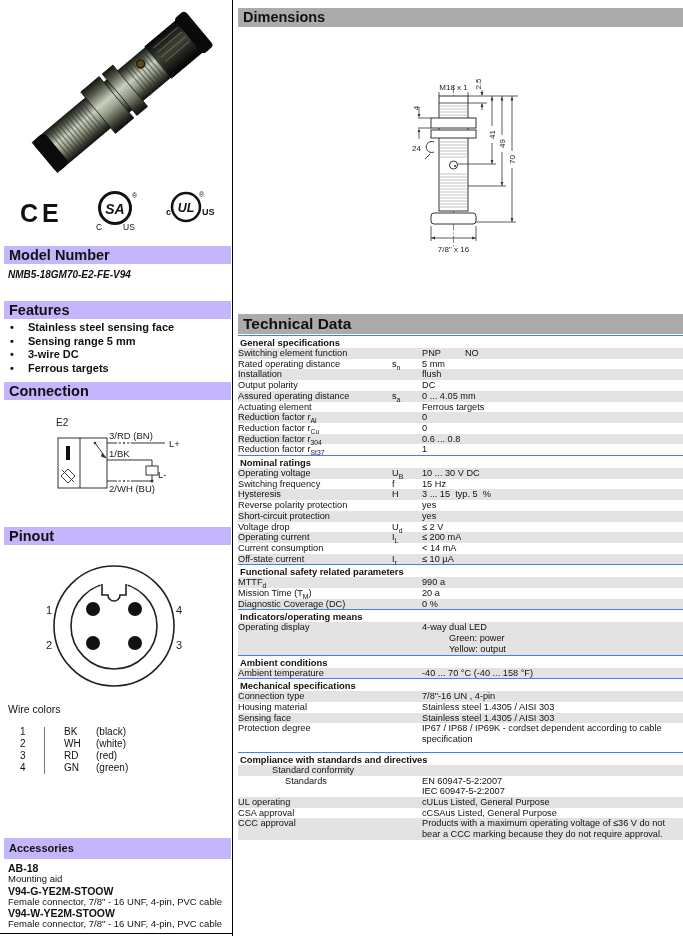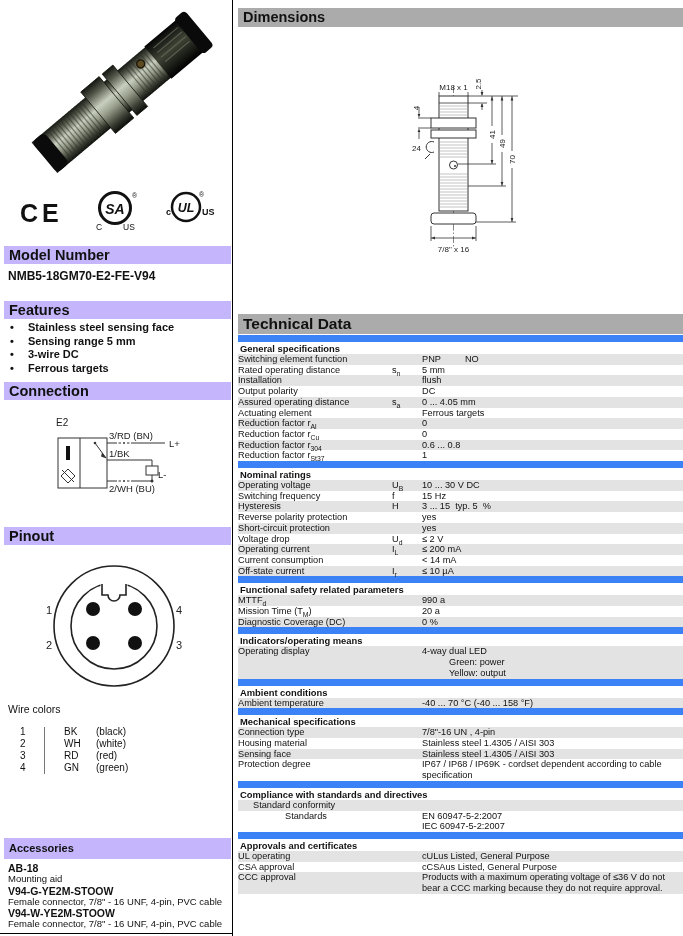--- a/index.html
+++ b/index.html
@@ -11,46 +11,46 @@
   .left-bottom-line{position:absolute;left:0;top:933px;width:233px;height:1px;background:#000;}
 
   
   .lbar{position:absolute;left:4px;right:2px;height:18px;background:#c4b5fd;
         font-weight:bold;font-size:14.5px;line-height:18px;padding-left:5px;}
   .lbar.big{height:21px;line-height:21px;font-size:11px;}
   .rbar{position:absolute;left:0;right:0;height:19px;background:#ababab;
         font-weight:bold;font-size:14.5px;line-height:19px;padding-left:5px;}
   .rbar.big{height:20px;line-height:20px;font-size:15.5px;}
 
-  .model-value{position:absolute;left:8px;top:269px;font-weight:bold;font-size:12px;}
+  .model-value{position:absolute;left:8px;top:269px;font-weight:bold;font-size:10px;font-style:italic;}
 
   .features-list{position:absolute;left:10px;top:321px;}
   .fitem{font-weight:bold;font-size:11px;line-height:13.5px;padding-left:18px;position:relative;}
   .fitem::before{content:"\2022";position:absolute;left:0;top:0;}
 
   .wire-title{position:absolute;left:8px;top:703px;font-size:10.5px;}
   .wire-table{position:absolute;left:0;top:0;width:233px;}
   .wrow{position:absolute;left:0;width:233px;height:12px;font-size:10px;line-height:12px;}
   .wpin{position:absolute;left:20px;}
   .wcode{position:absolute;left:64px;}
   .wname{position:absolute;left:96px;}
   .wbar{position:absolute;left:44px;top:727px;width:1px;height:47px;background:#777;}
 
   .acc-model{position:absolute;left:8px;font-weight:bold;font-size:10.5px;line-height:11px;}
   .acc-desc{position:absolute;left:8px;font-size:9.5px;line-height:10px;}
 
   
   .tech-rows{position:absolute;left:0;right:0;top:335px;}
-  .tsec{font-weight:bold;font-size:9.4px;line-height:11px;border-top:7px solid #3b82f6;padding:1px 0 0 2px;}
-  .tsec.gap{}
+  .tsec{font-weight:bold;font-size:9.4px;line-height:11px;border-top:1px solid #3b82f6;padding:1px 0 0 2px;}
+  .tsec.gap{margin-top:7px;}
   .trow{display:flex;font-size:9.2px;line-height:10.7px;min-height:10.7px;}
   .trow.shade{background:#e3e3e3;}
   .tlabel{width:154px;box-sizing:border-box;flex:0 0 154px;}
   .ind1{}
-  .ind2{padding-left:15px;}
+  .ind2{padding-left:34px;}
   .ind3{padding-left:47px;}
   .tsym{width:30px;flex:0 0 30px;}
   .tval{flex:1;padding-right:16px;white-space:pre-wrap;}
   .tval2{margin-left:24px;}
   .tline{white-space:pre-wrap;}
   .tline.lind{padding-left:27px;}
   sub{font-size:6.8px;line-height:0;}
 
   
   .ct{font-size:9.5px;fill:#222;}
@@ -452,21 +452,20 @@
         <div class="trow shade">
           <span class="tlabel ind2"><span>Standard conformity</span></span>
           <span class="tsym"></span>
           <span class="tval"></span>
         </div>
         <div class="trow">
           <span class="tlabel ind3"><span>Standards</span></span>
           <span class="tsym"></span>
           <span class="tval"><span>EN 60947-5-2:2007</span><div class="tline">IEC 60947-5-2:2007</div></span>
         </div>
-        <div class="tsec gap">Approvals and certificates</div>
         <div class="trow shade">
           <span class="tlabel ind1"><span>UL operating</span></span>
           <span class="tsym"></span>
           <span class="tval"><span>cULus Listed, General Purpose</span></span>
         </div>
         <div class="trow">
           <span class="tlabel ind1"><span>CSA approval</span></span>
           <span class="tsym"></span>
           <span class="tval"><span>cCSAus Listed, General Purpose</span></span>
         </div>

